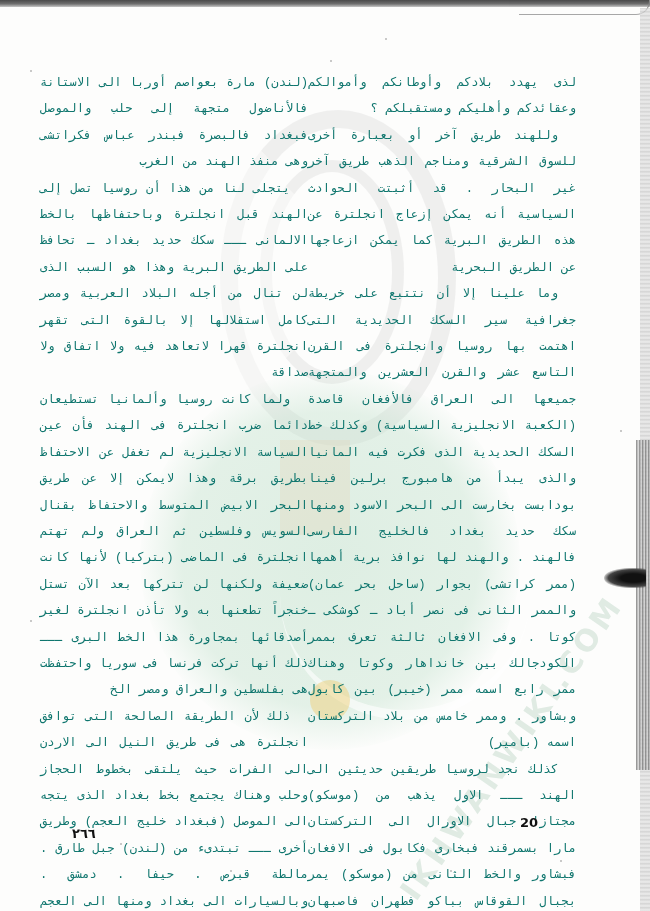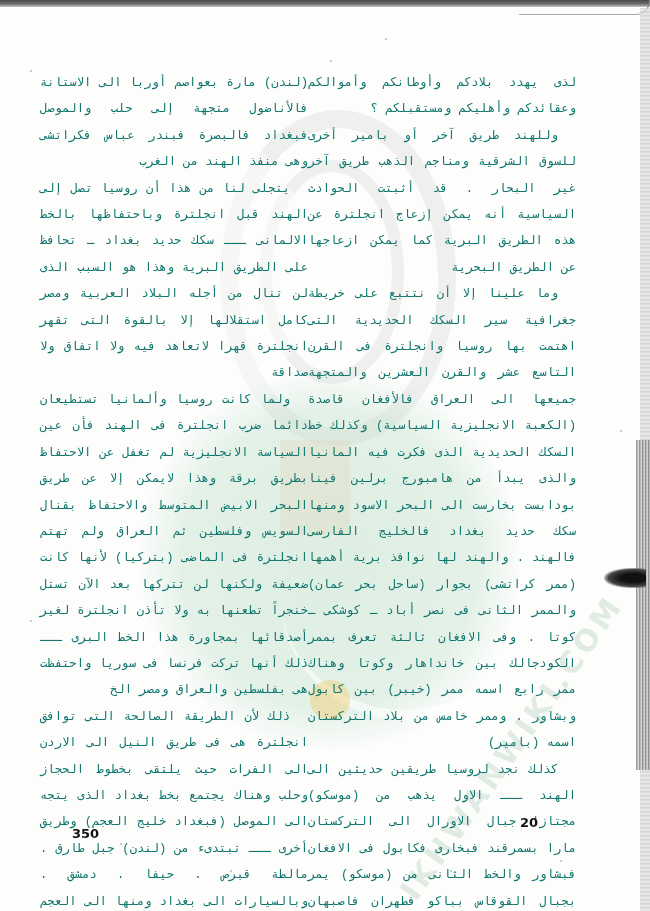--- a/index.html
+++ b/index.html
@@ -171,35 +171,35 @@
     <div class="wm-swirl inner"></div>
     <div class="wm-green"></div>
     <div class="wm-square"></div>
     <div class="wm-sword"></div>
     <div class="wm-yellow"></div>
     <div class="wm-text">IKHWANWIKI.COM</div>
   </div>
 
   <div class="column right">
     <p>لذى يهدد بلادكم وأوطانكم وأموالكم وعقائدكم وأهليكم ومستقبلكم ؟</p>
-    <p class="indent">وللهند طريق آخر أو بامير أخرى للسوق الشرقية ومناجم الذهب طريق آخر غير البحار . قد أثبتت الحوادث السياسية أنه يمكن إزعاج انجلترة عن هذه الطريق البرية كما يمكن ازعاجها عن الطريق البحرية</p>
+    <p class="indent">وللهند طريق آخر أو بعبارة أخرى للسوق الشرقية ومناجم الذهب طريق آخر غير البحار . قد أثبتت الحوادث السياسية أنه يمكن إزعاج انجلترة عن هذه الطريق البرية كما يمكن ازعاجها عن الطريق البحرية</p>
     <p class="indent">وما علينا إلا أن نتتبع على خريطة جغرافية سير السكك الحديدية التى اهتمت بها روسيا وانجلترة فى القرن التاسع عشر والقرن العشرين والمتجهة جميعها الى العراق فالأفغان قاصدة (الكعبة الانجليزية السياسية) وكذلك خط السكك الحديدية الذى فكرت فيه المانيا والذى يبدأ من هامبورج برلين فينا بودابست بخارست الى البحر الاسود ومنها سكك حديد بغداد فالخليج الفارسى فالهند . والهند لها نوافذ برية أهمها (ممر كراتشى) بجوار (ساحل بحر عمان) والممر الثانى فى نصر أباد ـ كوشكى ـ كوتا . وفى الافغان ثالثة تعرف بممر الكودجالك بين خانداهار وكوتا وهناك ممر رابع اسمه ممر (خيبر) بين كابول وبشاور . وممر خامس من بلاد التركستان اسمه (بامير)</p>
     <p class="indent">كذلك نجد لروسيا طريقين حديثين الى الهند ـــ الاول يذهب من (موسكو) مجتازا جبال الاورال الى التركستان مارا بسمرقند فبخارى فكابول فى الافغان فبشاور والخط الثانى من (موسكو) يمر بجبال القوقاس بباكو فطهران فاصبهان (فكوتا) شمال غربى الهند . أما الطريق الانكليزية فتبتدىء من</p>
   </div>
 
   <div class="column left">
     <p>(لندن) مارة بعواصم أوربا الى الاستانة فالأناضول متجهة إلى حلب والموصل فبغداد فالبصرة فبندر عباس فكراتشى وهى منفذ الهند من الغرب</p>
     <p class="indent">يتجلى لنا من هذا أن روسيا تصل إلى الهند قبل انجلترة وباحتفاظها بالخط الالمانى ـــ سكك حديد بغداد ـ تحافظ على الطريق البرية وهذا هو السبب الذى لن تنال من أجله البلاد العربية ومصر كامل استقلالها إلا بالقوة التى تقهر انجلترة قهرا لاتعاهد فيه ولا اتفاق ولا صداقة</p>
     <p class="indent">ولما كانت روسيا وألمانيا تستطيعان دائما ضرب انجلترة فى الهند فأن عين السياسة الانجليزية لم تغفل عن الاحتفاظ بطريق برقة وهذا لايمكن إلا عن طريق البحر الابيض المتوسط والاحتفاظ بقنال السويس وفلسطين ثم العراق ولم تهتم انجلترة فى الماضى (بتركيا) لأنها كانت ضعيفة ولكنها لن تتركها بعد الآن تستل خنجراً تطعنها به ولا تأذن انجلترة لغير أصدقائها بمجاورة هذا الخط البرى ـــ ذلك أنها تركت فرنسا فى سوريا واحتفظت هى بفلسطين والعراق ومصر الخ</p>
     <p class="indent">ذلك لأن الطريقة الصالحة التى توافق انجلترة هى فى طريق النيل الى الاردن الى الفرات حيث يلتقى بخطوط الحجاز وحلب وهناك يجتمع بخط بغداد الذى يتجه الى الموصل (فبغداد خليج العجم) وطريق أخرى ـــ تبتدىء من (لندن) جبل طارق . مالطة قبرص . حيفا . دمشق . وبالسيارات الى بغداد ومنها الى العجم الى الهند . ويفكر الانجليز فى فتح سكك حديدية تذهب من حيفا الى دمشق الى (تدمر) (فدير الزور) ثم تتبع نهر الفرات حتى بغداد فالبصرة ثم الى كراتشى . وتفكر أن تتصل استراليا بجنوب افريقا</p>
     <p class="center">(البقية على صفحة ٢٥)</p>
   </div>
 
   <div class="page-number right">20</div>
-  <div class="page-number left">350</div>
+  <div class="page-number left">٢٦٦</div>
 
   <div class="scan-dot" style="left:330px;top:60px"></div>
   <div class="scan-dot" style="left:385px;top:38px"></div>
   <div class="scan-dot" style="left:30px;top:70px"></div>
   <div class="scan-dot" style="left:620px;top:430px"></div>
   <div class="scan-dot" style="left:30px;top:620px"></div>
   <div class="scan-dot" style="left:120px;top:843px"></div>
   <div class="scan-dot" style="left:230px;top:870px"></div>
   <div class="scan-dot" style="left:450px;top:870px"></div>
   <div class="scan-dot" style="left:560px;top:860px"></div>

